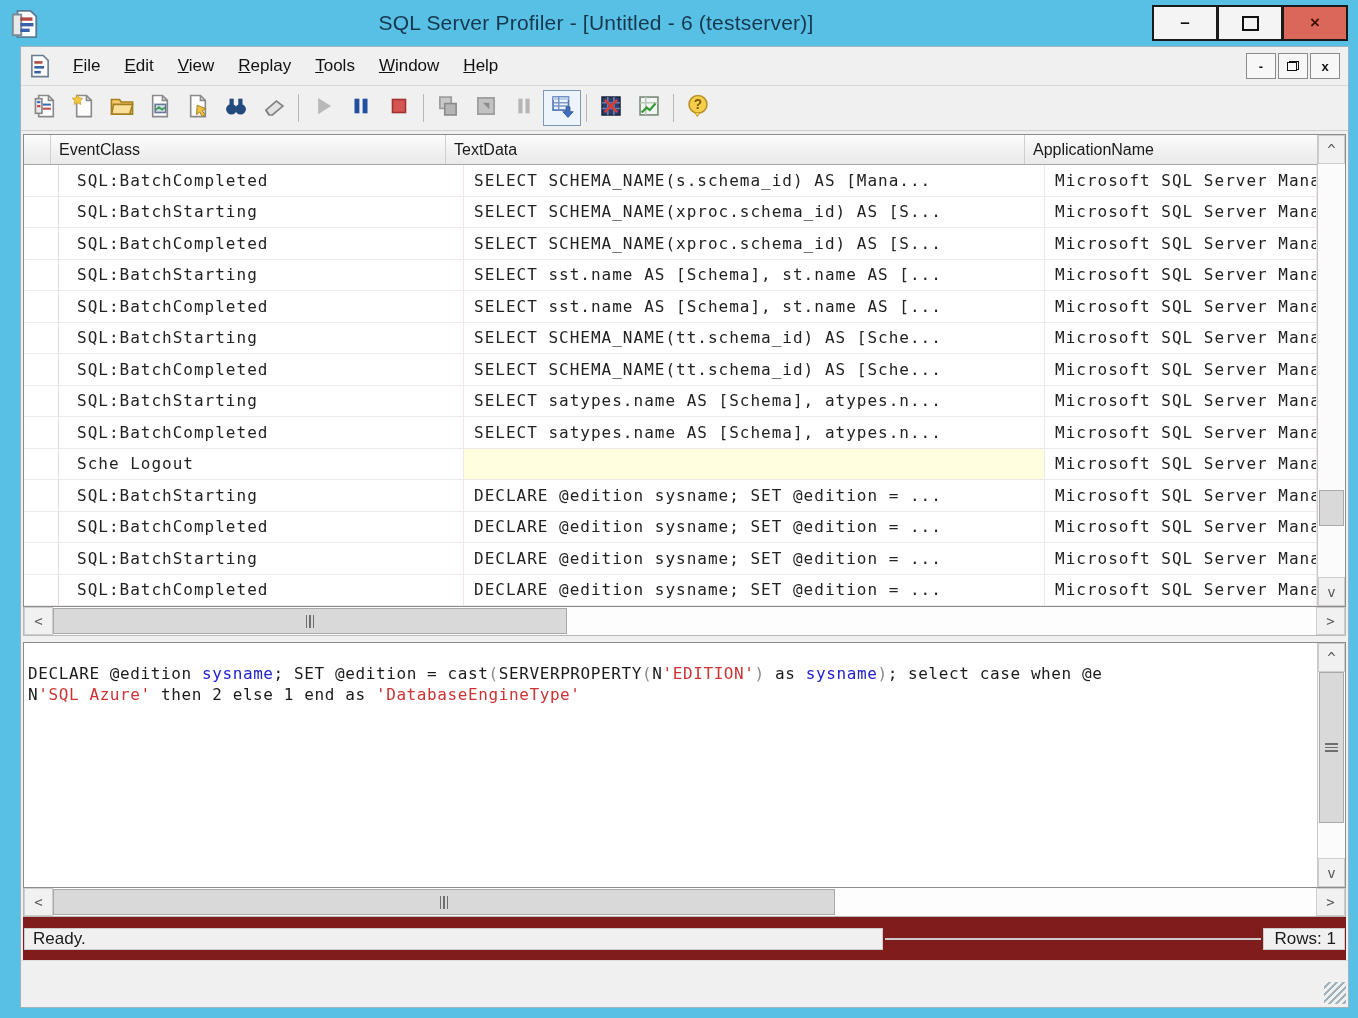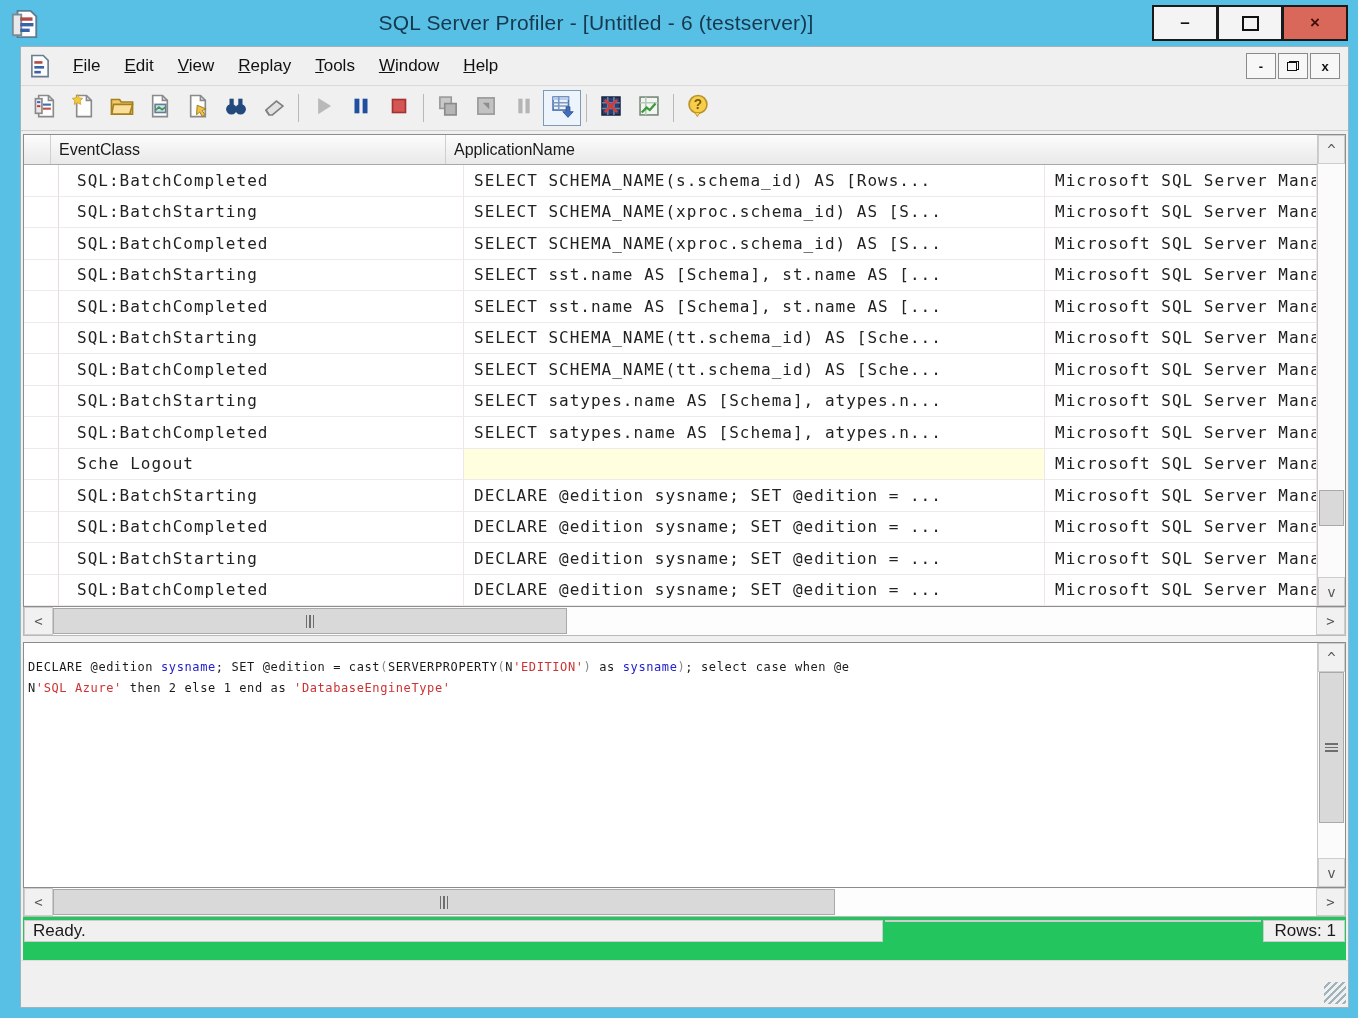--- a/index.html
+++ b/index.html
@@ -86,28 +86,28 @@
   .hthumb{position:absolute;top:1px;bottom:1px;background:#d9d9d9;border:1px solid #a9a9a9;
           display:flex;align-items:center;justify-content:center;}
   .grip-v{display:flex;gap:2px;}
   .grip-v i{display:block;width:1.5px;height:13px;background:#6e6e6e;}
 
   
   .splitter{height:6px;background:#f0f0f0;}
 
   
   .sql-region{flex:1;display:flex;border:1px solid #8c8c8c;background:#fff;min-height:0;}
-  .sql-text{flex:1;min-width:0;padding:14px 2px 0 4px;font-family:"DejaVu Sans Mono",monospace;
-            font-size:12px;letter-spacing:.6px;line-height:21px;color:#1a1a1a;white-space:pre;overflow:hidden;}
+  .sql-text{flex:1;min-width:0;padding:20px 2px 0 4px;font-family:"DejaVu Sans Mono",monospace;
+            font-size:16px;letter-spacing:.6px;line-height:21px;color:#1a1a1a;white-space:pre;overflow:hidden;}
   .c-blue{color:#2222cc;}
   .c-red{color:#cc3333;}
   .c-gray{color:#8a8a8a;}
 
   
-  .child-status{height:37px;display:flex;align-items:flex-start;gap:2px;padding:3px 1px;background:#22c55e;}
+  .child-status{height:37px;display:flex;align-items:center;gap:2px;padding:3px 1px;background:#7f1d1d;}
   .panel{border:1px solid #cccccc;background:#f0f0f0;display:flex;align-items:center;
          padding:0 8px;font-size:17px;color:#1a1a1a;}
   .p-ready{flex:1;}
   .p-mid{width:358px;flex:0 0 auto;}
   .p-rows{width:64px;flex:0 0 auto;justify-content:flex-end;}
   .outer-status{height:40px;display:flex;align-items:stretch;justify-content:flex-end;gap:6px;
                 padding:3px 2px;background:#f0f0f0;border-top:1px solid #dddddd;}
   .p-conn{width:160px;flex:0 0 auto;justify-content:center;font-size:17px;}
   .resize-grip{width:22px;align-self:flex-end;height:22px;
       background:repeating-linear-gradient(135deg,transparent 0 3px,#9fb3bd 3px 5px);}
@@ -286,27 +286,28 @@
         </div>
       </div>
 
     <div class="work">
 
       <div class="grid-region">
         <div class="grid-main">
           <div class="grid-header" id="grid-header">
               <div class="hcell col-sel"></div>
               <div class="hcell col-1">EventClass</div>
+              <div class="hcell col-2">TextData</div>
               <div class="hcell col-3">ApplicationName</div>
             </div>
           <div class="grid-rows" id="grid-rows">
               <div class="grid-row">
                 <div class="gcell col-sel"></div>
                 <div class="gcell col-1">SQL:BatchCompleted</div>
-                <div class="gcell col-2">SELECT SCHEMA_NAME(s.schema_id) AS [Rows...</div>
+                <div class="gcell col-2">SELECT SCHEMA_NAME(s.schema_id) AS [Mana...</div>
                 <div class="gcell col-3">Microsoft SQL Server Mana</div>
               </div>
               <div class="grid-row">
                 <div class="gcell col-sel"></div>
                 <div class="gcell col-1">SQL:BatchStarting</div>
                 <div class="gcell col-2">SELECT SCHEMA_NAME(xproc.schema_id) AS [S...</div>
                 <div class="gcell col-3">Microsoft SQL Server Mana</div>
               </div>
               <div class="grid-row">
                 <div class="gcell col-sel"></div>

